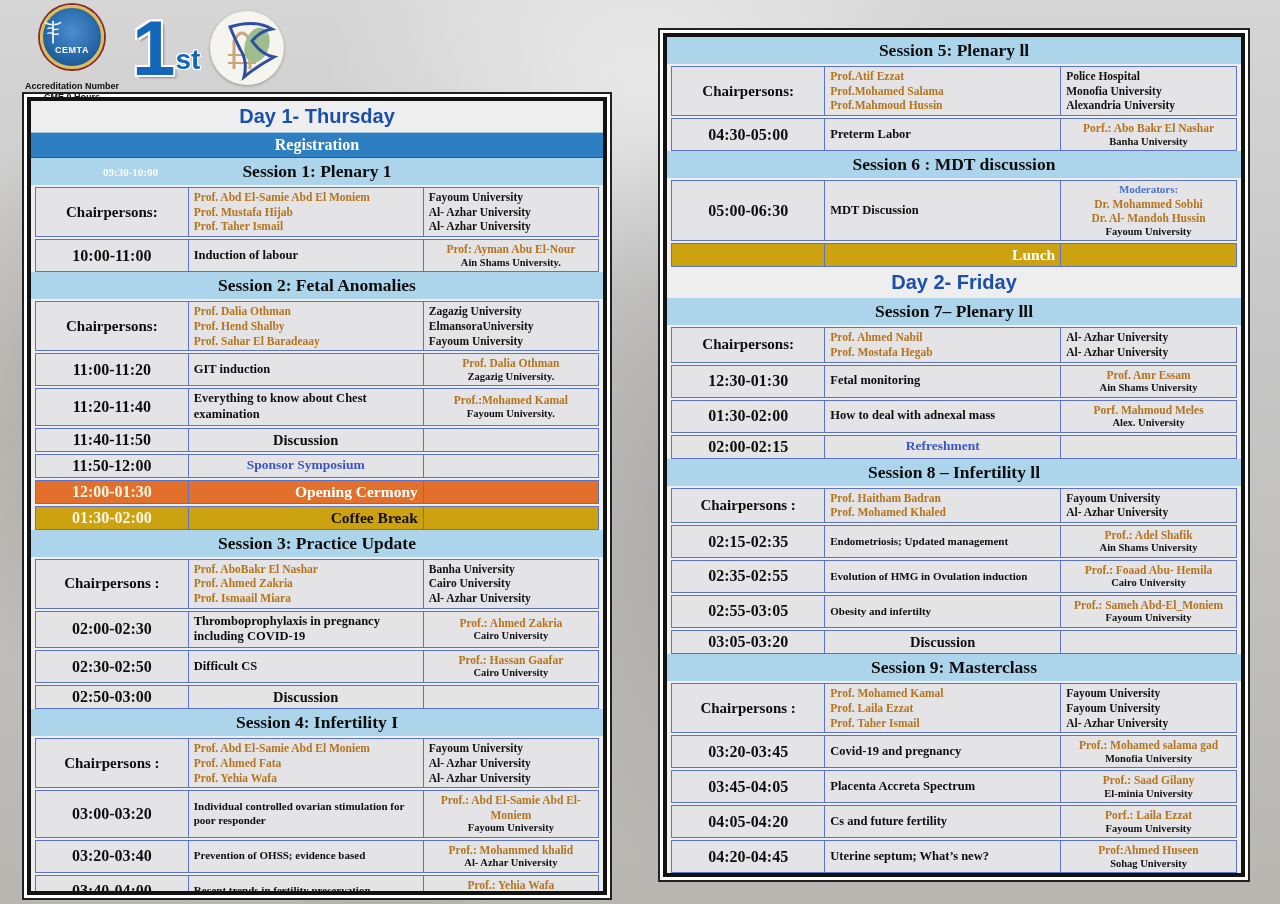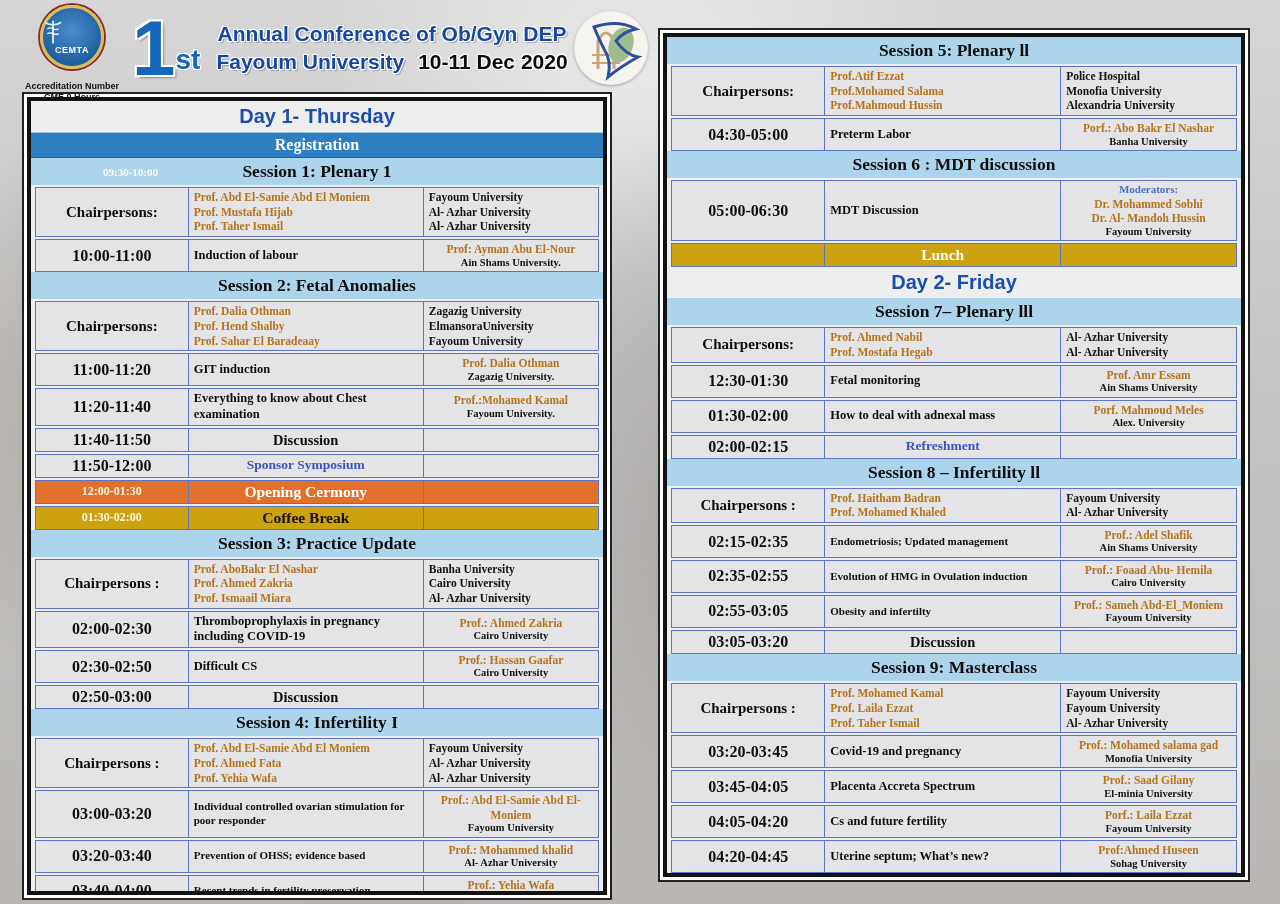--- a/index.html
+++ b/index.html
@@ -64,22 +64,22 @@
   .name-line{color:#b5741c;font-weight:bold;font-size:11.5px;line-height:1.28;text-align:left;}
   .affil-line{color:#111;font-weight:bold;font-size:11.5px;line-height:1.28;text-align:left;}
   .topic{font-weight:bold;font-size:12.5px;color:#0d0d0d;text-align:left;line-height:1.25;}
   .topic.small{font-size:11px;}
   .topic.center{text-align:center;font-size:14.5px;}
   .topic.blue{text-align:center;font-size:13.5px;color:#3a55c0;}
   .spk-pre{color:#4a72c4;font-weight:bold;font-size:11px;line-height:1.25;}
   .spk-name{color:#b5741c;font-weight:bold;font-size:11.5px;line-height:1.25;}
   .spk-affil{color:#111;font-weight:bold;font-size:10.5px;line-height:1.2;}
   .row.special{color:#fff;}
-  .row.special .c-time{color:#fdf6e2;font-size:12px;}
-  .row.special .sp-text{text-align:center;font-weight:bold;font-size:15.5px;}
+  .row.special .c-time{color:#fdf6e2;font-size:16px;}
+  .row.special .sp-text{text-align:right;font-weight:bold;font-size:15.5px;}
   .row.orange{background:#e2702a;}
   .row.gold{background:#cda211;}
   .row.gold.darktext .sp-text{color:#151008;}
 </style>
 </head>
 <body>
 
 <div class="header">
   <div class="cemta">
     <div class="cemta-circle">
@@ -91,27 +91,20 @@
       <span class="cemta-word">CEMTA</span>
     </div>
     <div class="cemta-sub">
       <div>Accreditation Number</div>
       <div>CME 9 Hours</div>
     </div>
   </div>
   <div class="edition">
     <span class="one">1</span><span class="st">st</span>
   </div>
-  <div class="title-block">
-    <div class="title-l1">Annual Conference of Ob/Gyn DEP</div>
-    <div class="title-l2">
-      <span class="uni">Fayoum University</span>
-      <span class="dates">10-11 Dec 2020</span>
-    </div>
-  </div>
   <div class="fayoum-logo">
     <svg viewBox="0 0 74 74">
       <circle cx="37" cy="37" r="36" fill="#f6f4ee"></circle>
       <path d="M24 58 L24 30 Q32 14 40 30 L40 58" fill="none" stroke="#c9a57c" stroke-width="3"></path>
       <path d="M18 44 H46 M18 52 H46" stroke="#c9a57c" stroke-width="2" fill="none"></path>
       <ellipse cx="47" cy="34" rx="12" ry="18" fill="#9dbd8e" transform="rotate(18 47 34)"></ellipse>
       <path d="M20 16 Q44 8 62 18 Q50 20 42 30 Q52 44 64 46 Q46 56 34 66 Q38 50 30 38 Q24 26 20 16 Z" fill="none" stroke="#2e4f9e" stroke-width="3"></path>
     </svg>
   </div>
 </div>

